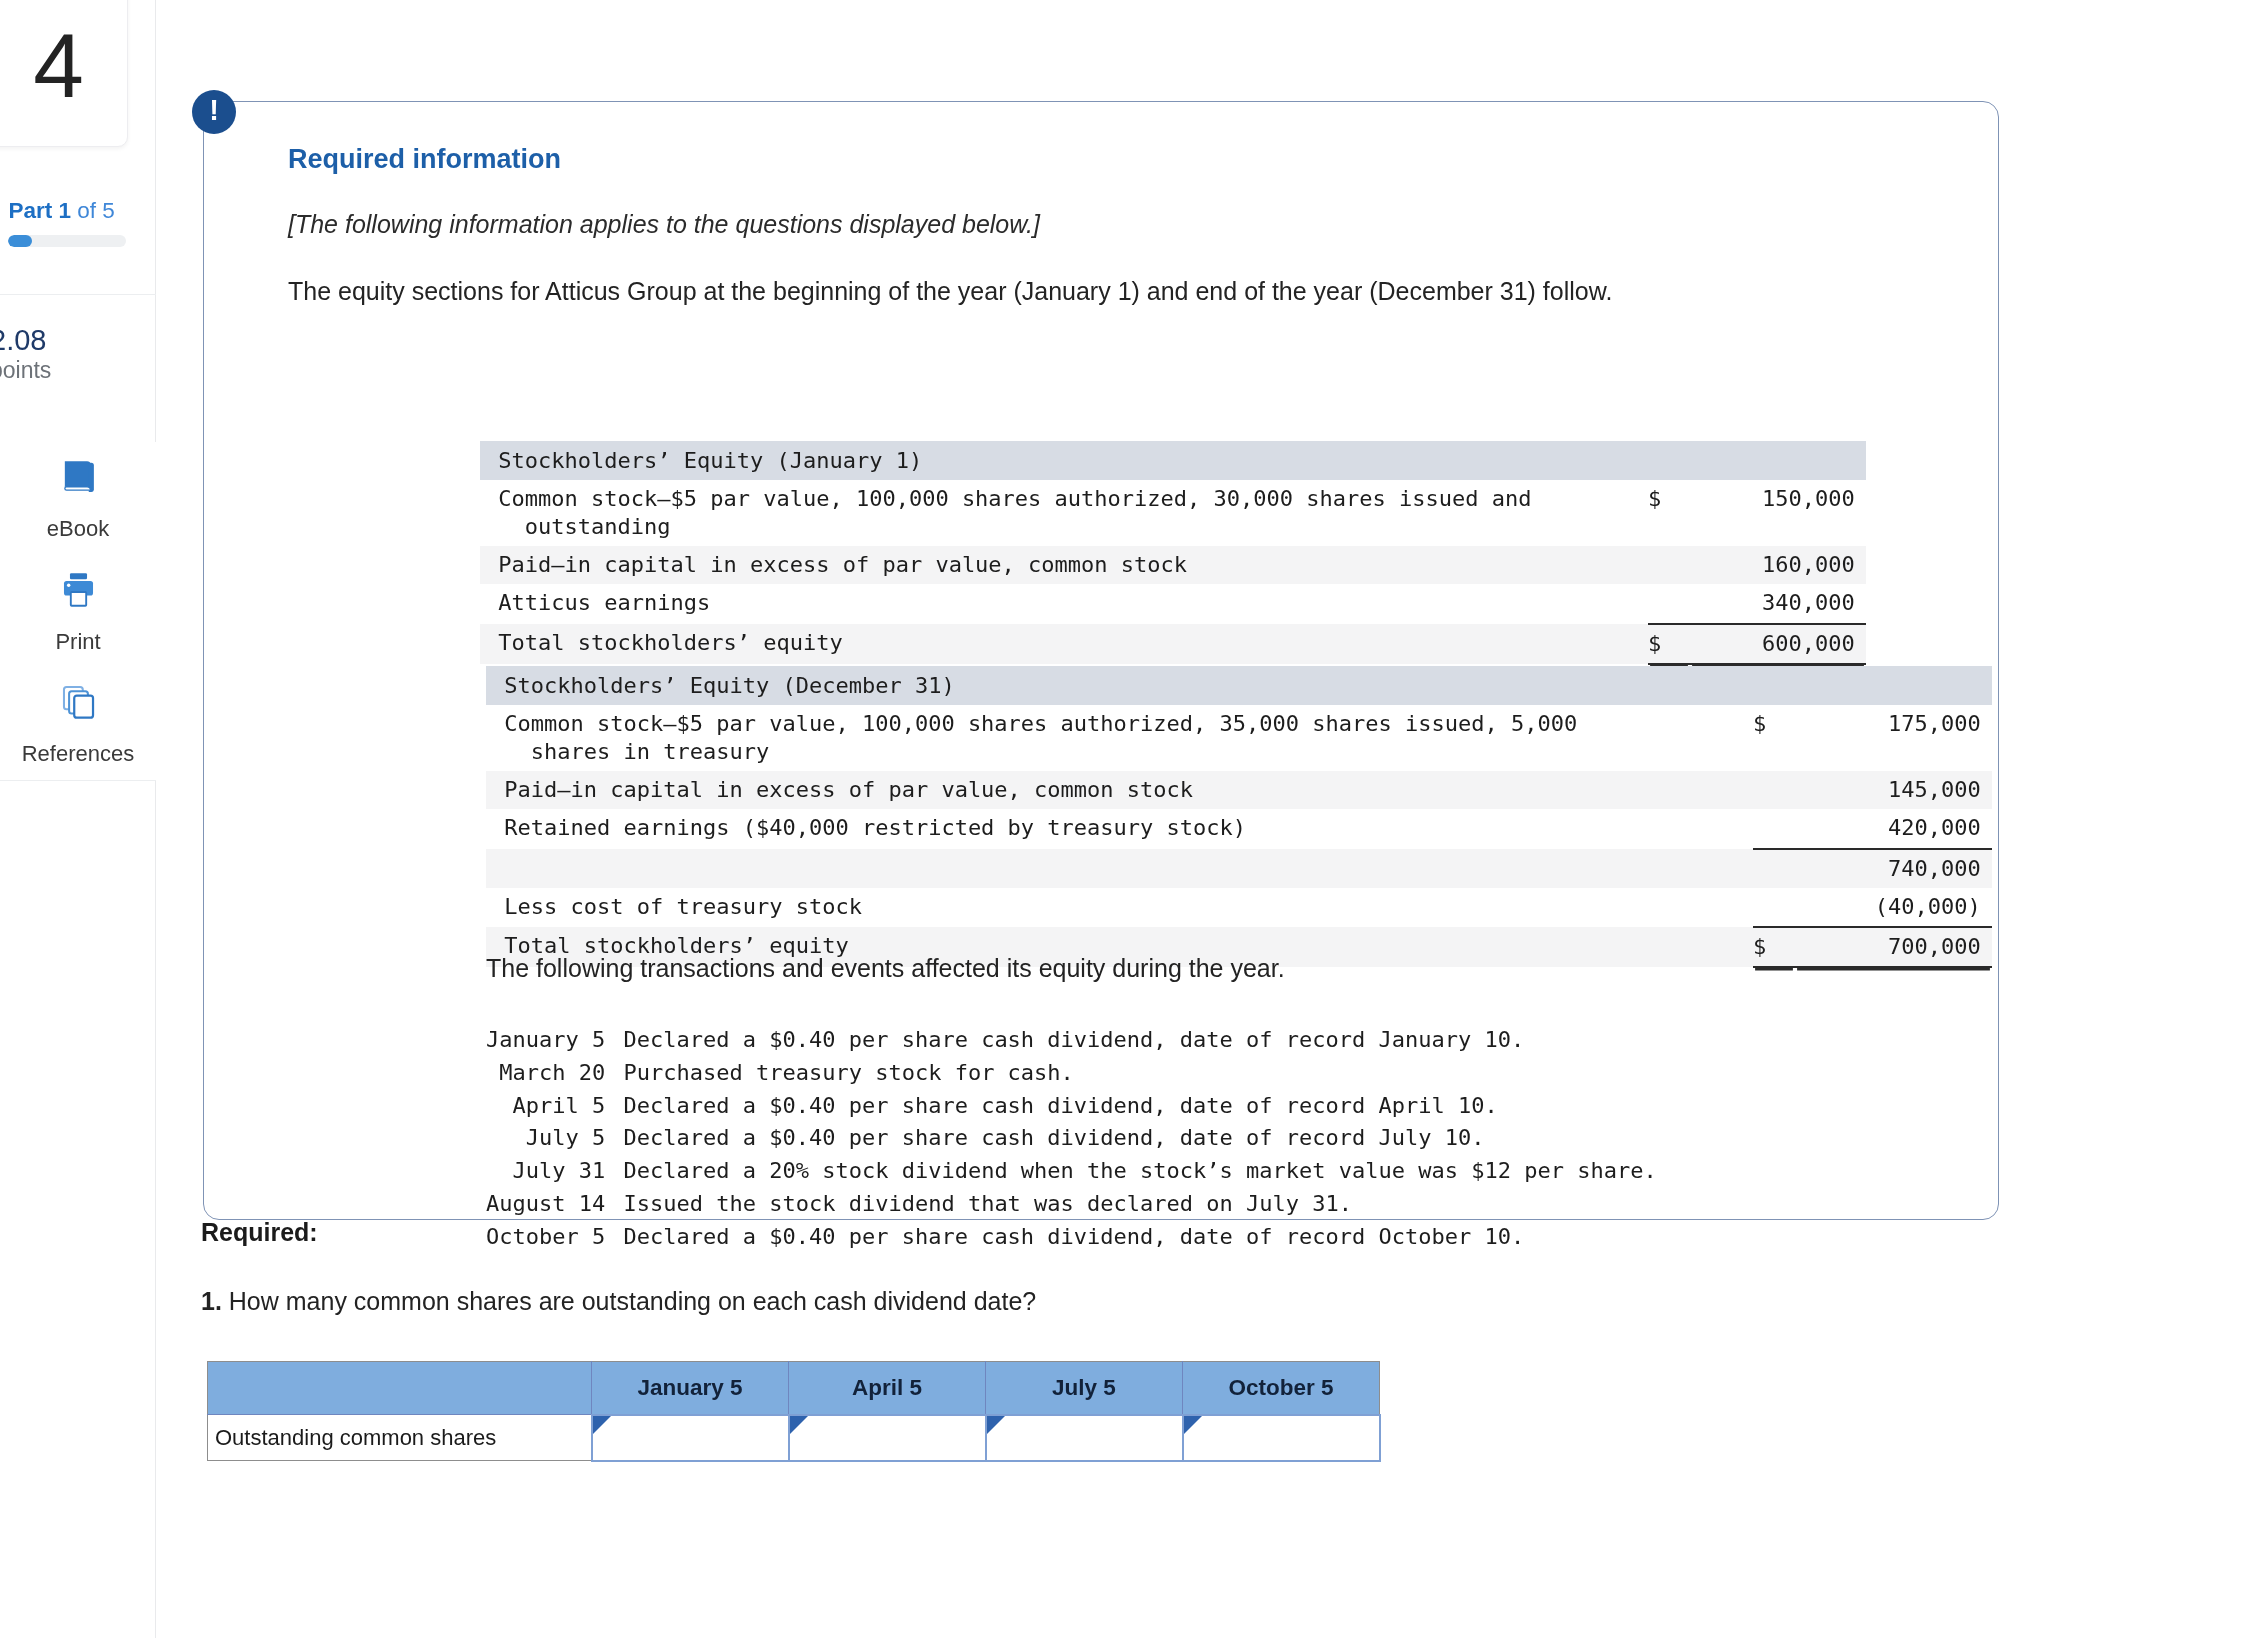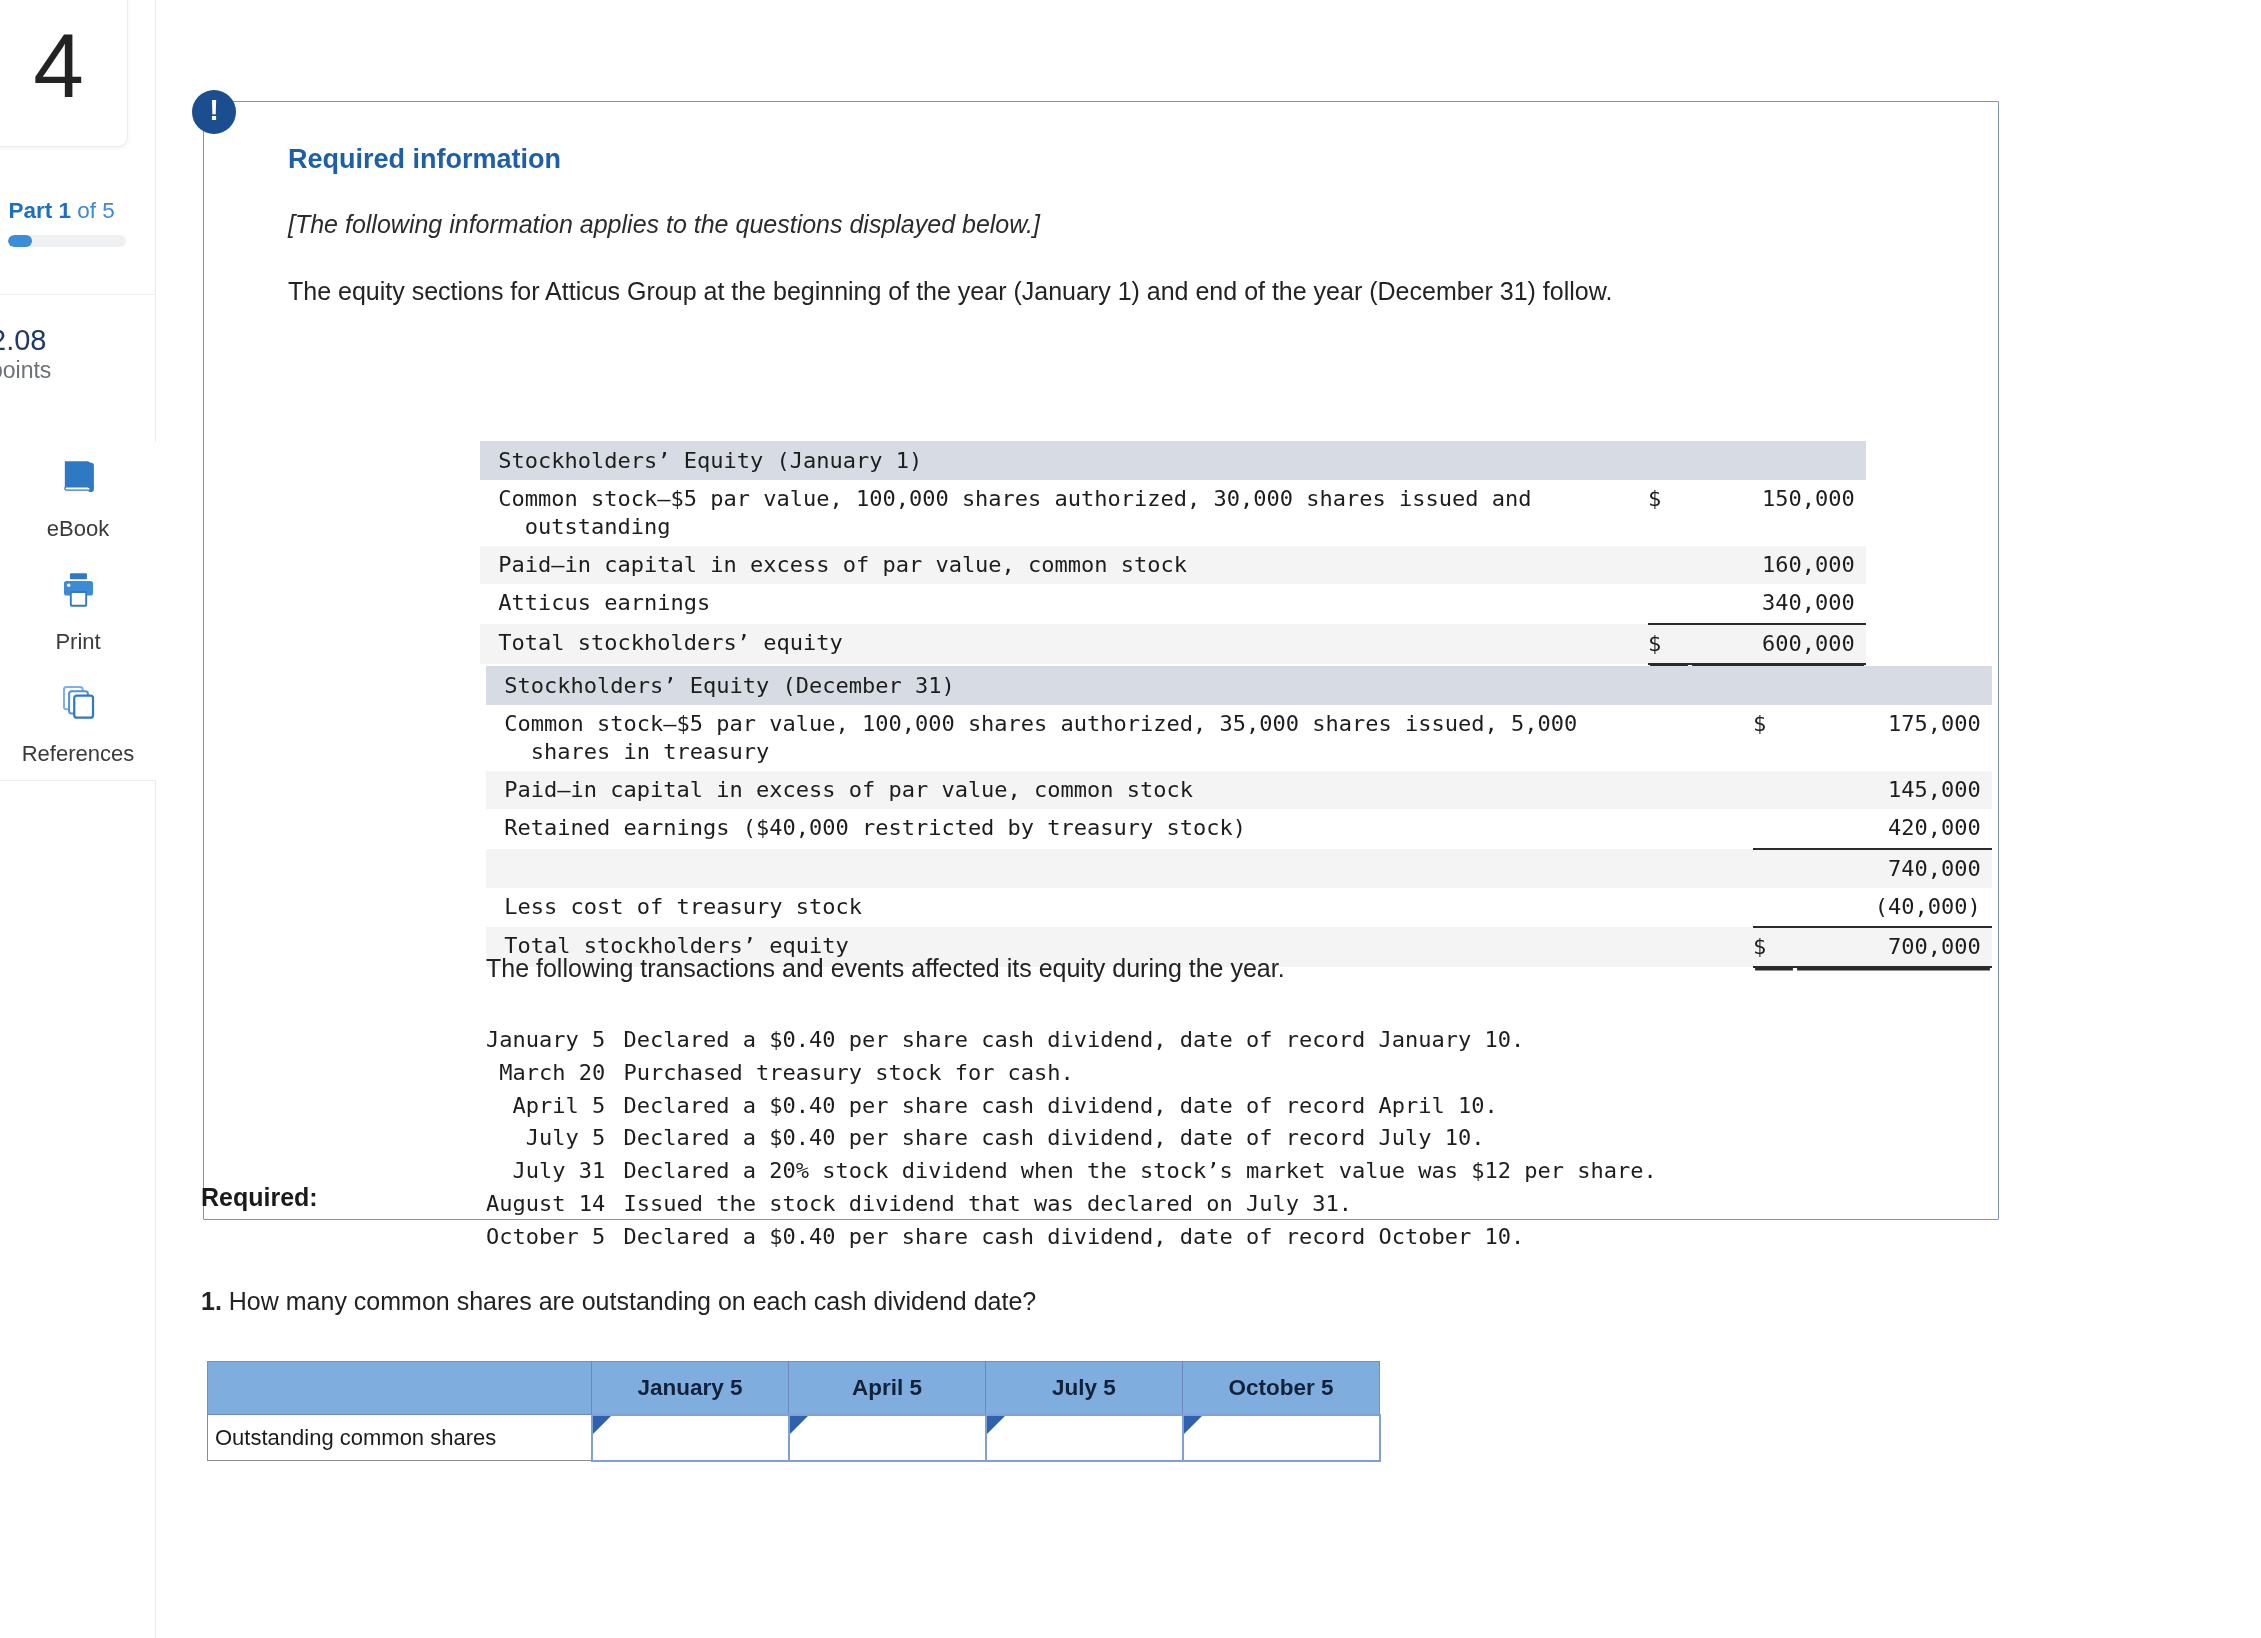--- a/index.html
+++ b/index.html
@@ -86,21 +86,21 @@
   }
   .tool-label { font-size: 22px; color: #3a3a3a; }
   .tool-ico { width: 41px; height: 41px; display:block; }
 
   
   #req-panel {
     position: absolute;
     left: 203px; top: 101px;
     width: 1796px; height: 1119px;
     border: 1.4px solid #7f93b5;
-    border-radius: 1px;
+    border-radius: 16px;
     background: #ffffff;
   }
   #alert-badge {
     position: absolute;
     left: 192px; top: 90px;
     width: 44px; height: 44px;
     border-radius: 50%;
     background: #1b4e8e;
     display: flex; align-items: center; justify-content: center;
     z-index: 5;
@@ -190,21 +190,21 @@
     font-size: 22px;
     color: #1d1d1d;
     border-collapse: collapse;
   }
   #txns td { padding: 2.1px 0; line-height: 1.30; white-space: pre; }
   #txns td.d { text-align: right; padding-right: 18.3px; }
 
   
   #required-head {
     position: absolute;
-    left: 201px; top: 1183px;
+    left: 201px; top: 1218px;
     font-size: 25px; font-weight: 700; color: #1b1b1b;
   }
   #required-q {
     position: absolute;
     left: 201px; top: 1287px;
     font-size: 25px; color: #232323;
   }
   #required-q b { font-weight: 700; }
 
   

